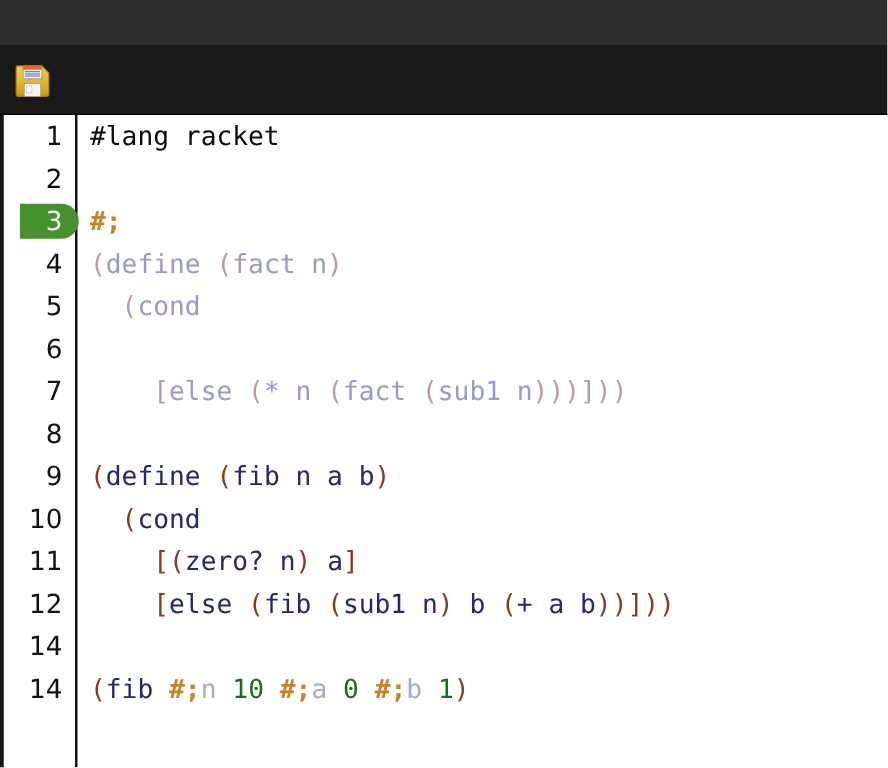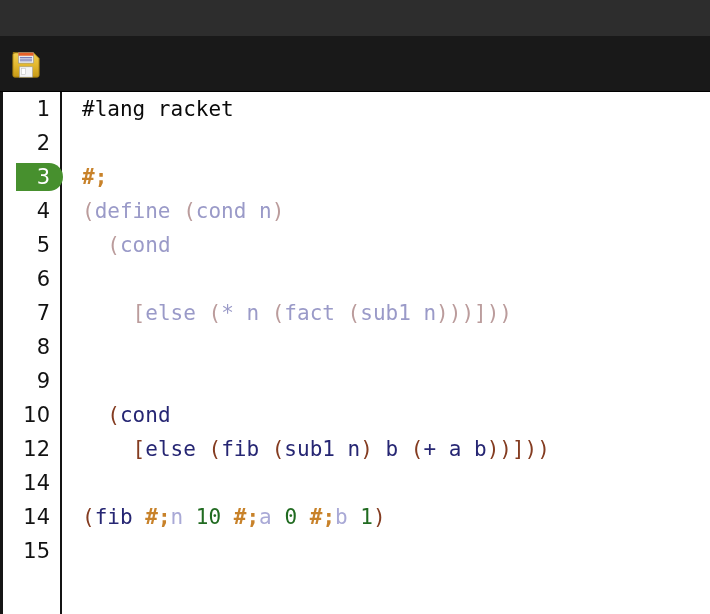--- a/index.html
+++ b/index.html
@@ -111,21 +111,21 @@
     left: 13px;
     top: 3px;
     width: 47px;
     height: 28px;
     background: #47902e;
     border-radius: 0 16px 16px 0;
     z-index: 1;
   }
   .ltext {
     position: absolute;
-    left: 79px;
+    left: 69px;
     top: 0;
     line-height: 34px;
     white-space: pre;
   }
 
   
   .t-plain   { color: #0a0a0a; }
   .t-paren   { color: #843c21; }
   .t-ident   { color: #262673; }
   .t-num     { color: #216b21; }
@@ -167,27 +167,27 @@
       </span>
     </div>
   </div>
 
   <div class="editor">
     <div class="gutter-rule"></div>
     <div class="code-area" id="code-area">
         <div class="line"><span class="lnum">1</span><span class="ltext"><span class="t-plain">#lang racket</span></span></div>
         <div class="line"><span class="lnum">2</span><span class="ltext"></span></div>
         <div class="line"><div class="lnum-badge"></div><span class="lnum current">3</span><span class="ltext"><span class="t-hash">#;</span></span></div>
-        <div class="line"><span class="lnum">4</span><span class="ltext"><span class="t-f-paren">(</span><span class="t-f-ident">define</span><span class="t-f-ident"> </span><span class="t-f-paren">(</span><span class="t-f-ident">cond n</span><span class="t-f-paren">)</span></span></div>
+        <div class="line"><span class="lnum">4</span><span class="ltext"><span class="t-f-paren">(</span><span class="t-f-ident">define</span><span class="t-f-ident"> </span><span class="t-f-paren">(</span><span class="t-f-ident">fact n</span><span class="t-f-paren">)</span></span></div>
         <div class="line"><span class="lnum">5</span><span class="ltext"><span class="t-f-ident">  </span><span class="t-f-paren">(</span><span class="t-f-ident">cond</span></span></div>
         <div class="line"><span class="lnum">6</span></div>
         <div class="line"><span class="lnum">7</span><span class="ltext"><span class="t-f-ident">    </span><span class="t-f-paren">[</span><span class="t-f-ident">else</span><span class="t-f-ident"> </span><span class="t-f-paren">(</span><span class="t-f-ident">* n </span><span class="t-f-paren">(</span><span class="t-f-ident">fact </span><span class="t-f-paren">(</span><span class="t-f-ident">sub1 n</span><span class="t-f-paren">)))]))</span></span></div>
         <div class="line"><span class="lnum">8</span><span class="ltext"></span></div>
-        <div class="line"><span class="lnum">9</span></div>
+        <div class="line"><span class="lnum">9</span><span class="ltext"><span class="t-paren">(</span><span class="t-ident">define</span><span class="t-ident"> </span><span class="t-paren">(</span><span class="t-ident">fib n a b</span><span class="t-paren">)</span></span></div>
         <div class="line"><span class="lnum">10</span><span class="ltext"><span class="t-ident">  </span><span class="t-paren">(</span><span class="t-ident">cond</span></span></div>
+        <div class="line"><span class="lnum">11</span><span class="ltext"><span class="t-ident">    </span><span class="t-paren">[(</span><span class="t-ident">zero? n</span><span class="t-paren">)</span><span class="t-ident"> </span><span class="t-ident">a</span><span class="t-paren">]</span></span></div>
         <div class="line"><span class="lnum">12</span><span class="ltext"><span class="t-ident">    </span><span class="t-paren">[</span><span class="t-ident">else</span><span class="t-ident"> </span><span class="t-paren">(</span><span class="t-ident">fib </span><span class="t-paren">(</span><span class="t-ident">sub1 n</span><span class="t-paren">)</span><span class="t-ident"> b </span><span class="t-paren">(</span><span class="t-ident">+ a b</span><span class="t-paren">))]))</span></span></div>
         <div class="line"><span class="lnum">14</span><span class="ltext"></span></div>
         <div class="line"><span class="lnum">14</span><span class="ltext"><span class="t-paren">(</span><span class="t-ident">fib</span><span class="t-ident"> </span><span class="t-hash">#;</span><span class="t-f-ident2">n</span><span class="t-ident"> </span><span class="t-num">10</span><span class="t-ident"> </span><span class="t-hash">#;</span><span class="t-f-ident2">a</span><span class="t-ident"> </span><span class="t-num">0</span><span class="t-ident"> </span><span class="t-hash">#;</span><span class="t-f-ident2">b</span><span class="t-ident"> </span><span class="t-num">1</span><span class="t-paren">)</span></span></div>
-        <div class="line"><span class="lnum">15</span><span class="ltext"></span></div>
       </div>
   </div>
 
 </div>
 
 </body></html>

